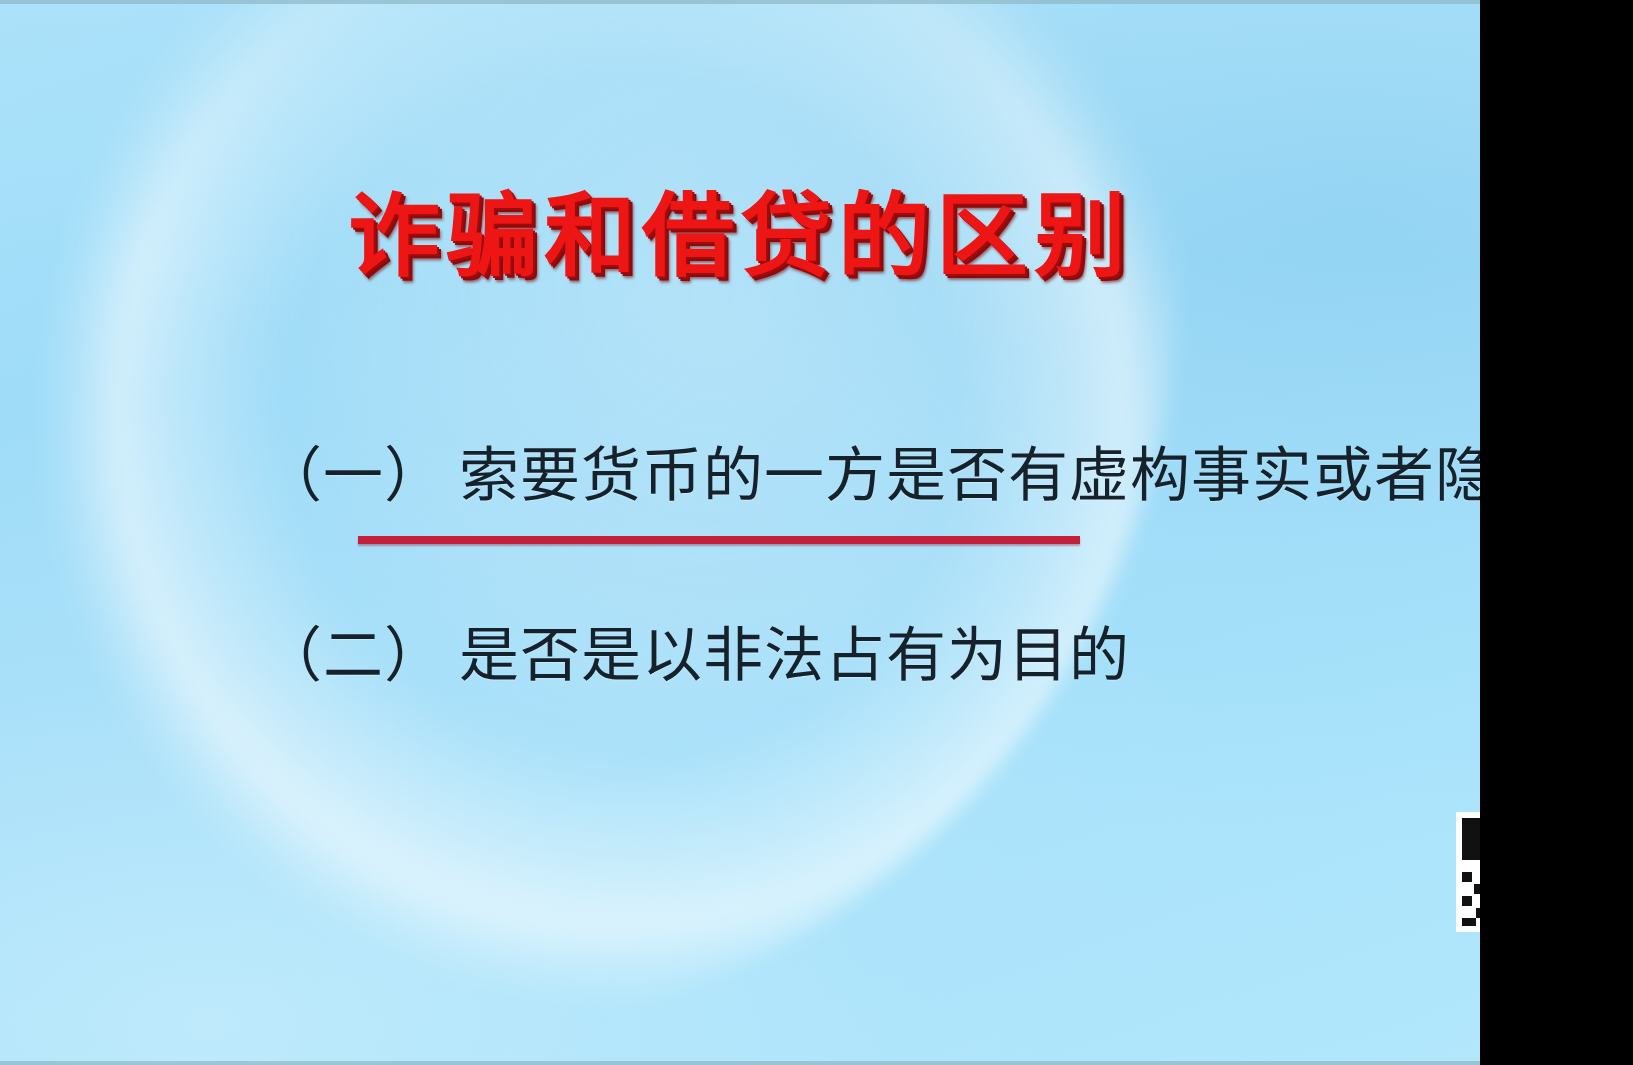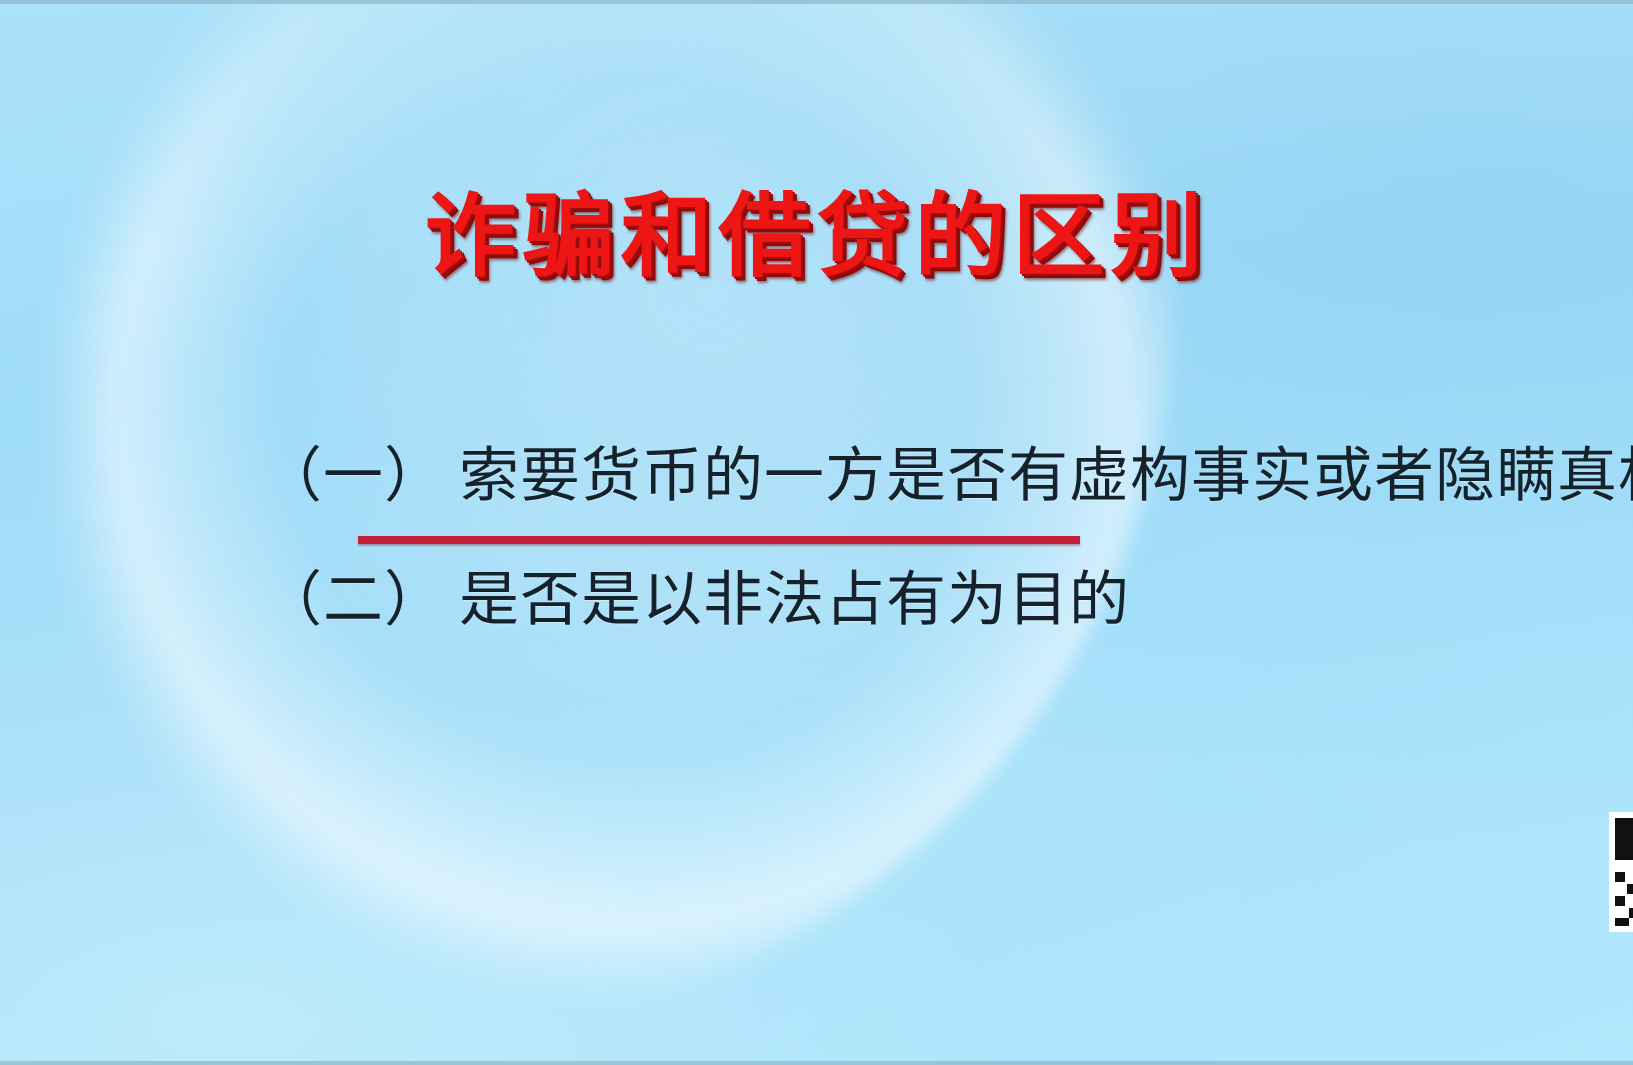--- a/index.html
+++ b/index.html
@@ -4,21 +4,21 @@
 <title>诈骗和借贷的区别</title>
 <style>
   html, body {
     margin: 0;
     padding: 0;
     background: #000;
   }
 
   .slide-frame {
     position: relative;
-    width: 1633px;
+    width: 1480px;
     height: 1065px;
     overflow: hidden;
     font-family: "Liberation Sans", "DejaVu Sans", sans-serif;
     background: #a6e0fa;
   }
 
   
   .bg-base {
     position: absolute;
     inset: 0;
@@ -145,21 +145,21 @@
     white-space: nowrap;
     letter-spacing: 1px;
     text-shadow: 0 1px 1px rgba(255,255,255,.35);
   }
 
   .bullet.first {
     margin-bottom: 0;
   }
 
   .bullet.second {
-    margin-top: 64px;
+    margin-top: 120px;
   }
 
   .bullet-marker {
     display: inline-block;
     margin-right: 14px;
   }
 
   .bullet-text {
     display: inline;
   }

